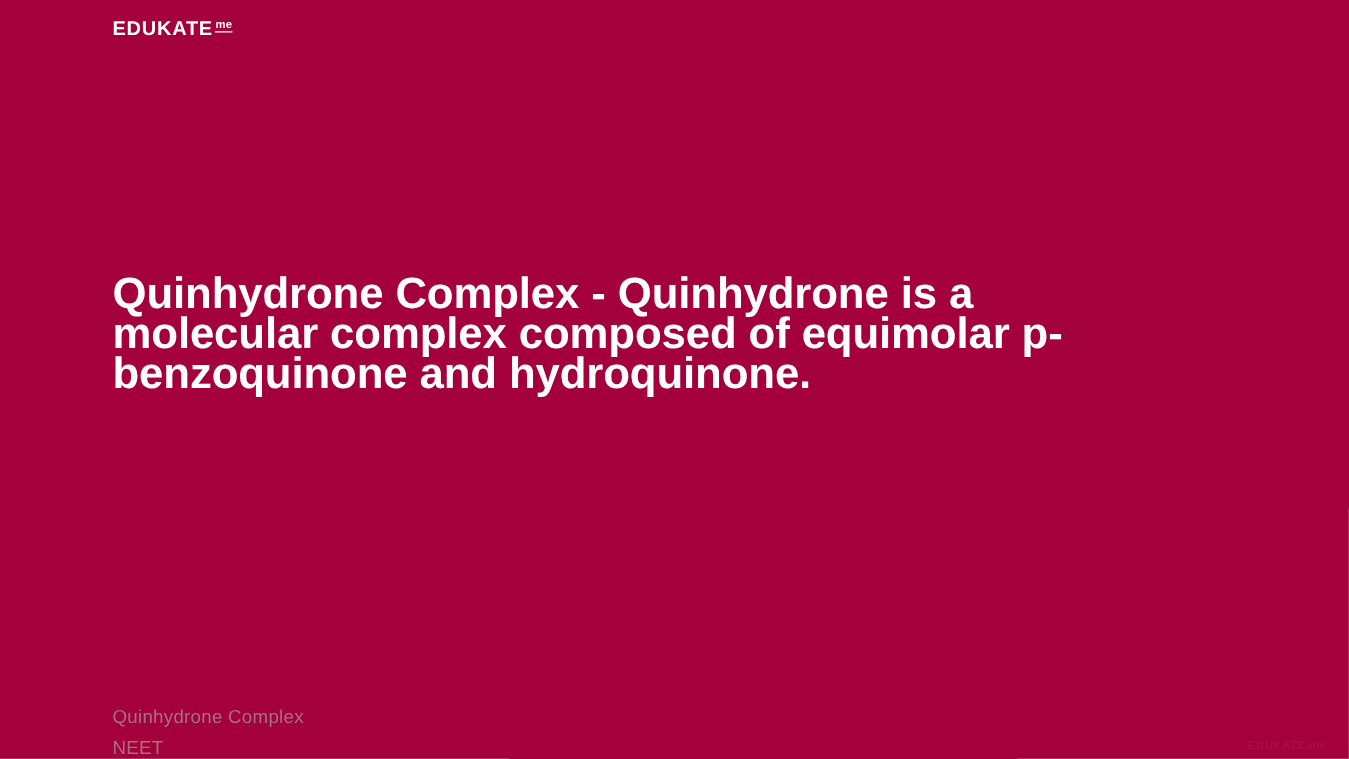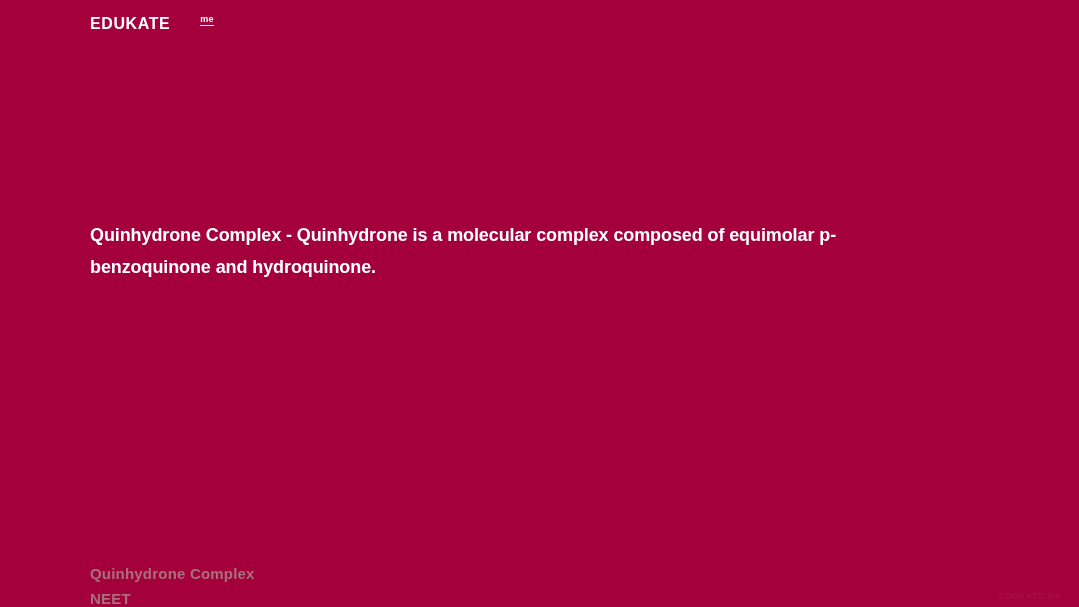--- a/index.html
+++ b/index.html
@@ -24,21 +24,20 @@
 
   
   .brand {
     position: absolute;
     left: 90px;
     top: 16px;
     display: flex;
     align-items: flex-start;
     line-height: 1;
     user-select: none;
-    gap: 28px;
   }
   .brand-word {
     color: #ffffff;
     font-size: 16px;
     font-weight: 700;
     letter-spacing: 0.6px;
   }
   .brand-sup {
     color: #ffffff;
     font-size: 9px;
@@ -53,38 +52,38 @@
     text-align: right;
   }
 
   
   .headline {
     position: absolute;
     left: 90px;
     top: 219px;
     width: 860px;
     color: #ffffff;
-    font-size: 18px;
+    font-size: 35px;
     font-weight: 700;
     line-height: 32px;
     letter-spacing: -0.1px;
   }
 
   
   .footer-meta {
     position: absolute;
     left: 90px;
     bottom: -4px;
     display: flex;
     flex-direction: column;
   }
   .footer-line {
     color: #a8707f;
     font-size: 15px;
-    font-weight: 700;
+    font-weight: 400;
     line-height: 25px;
     letter-spacing: 0.2px;
     white-space: nowrap;
   }
 
   
   .watermark {
     position: absolute;
     right: 18px;
     bottom: 6px;

